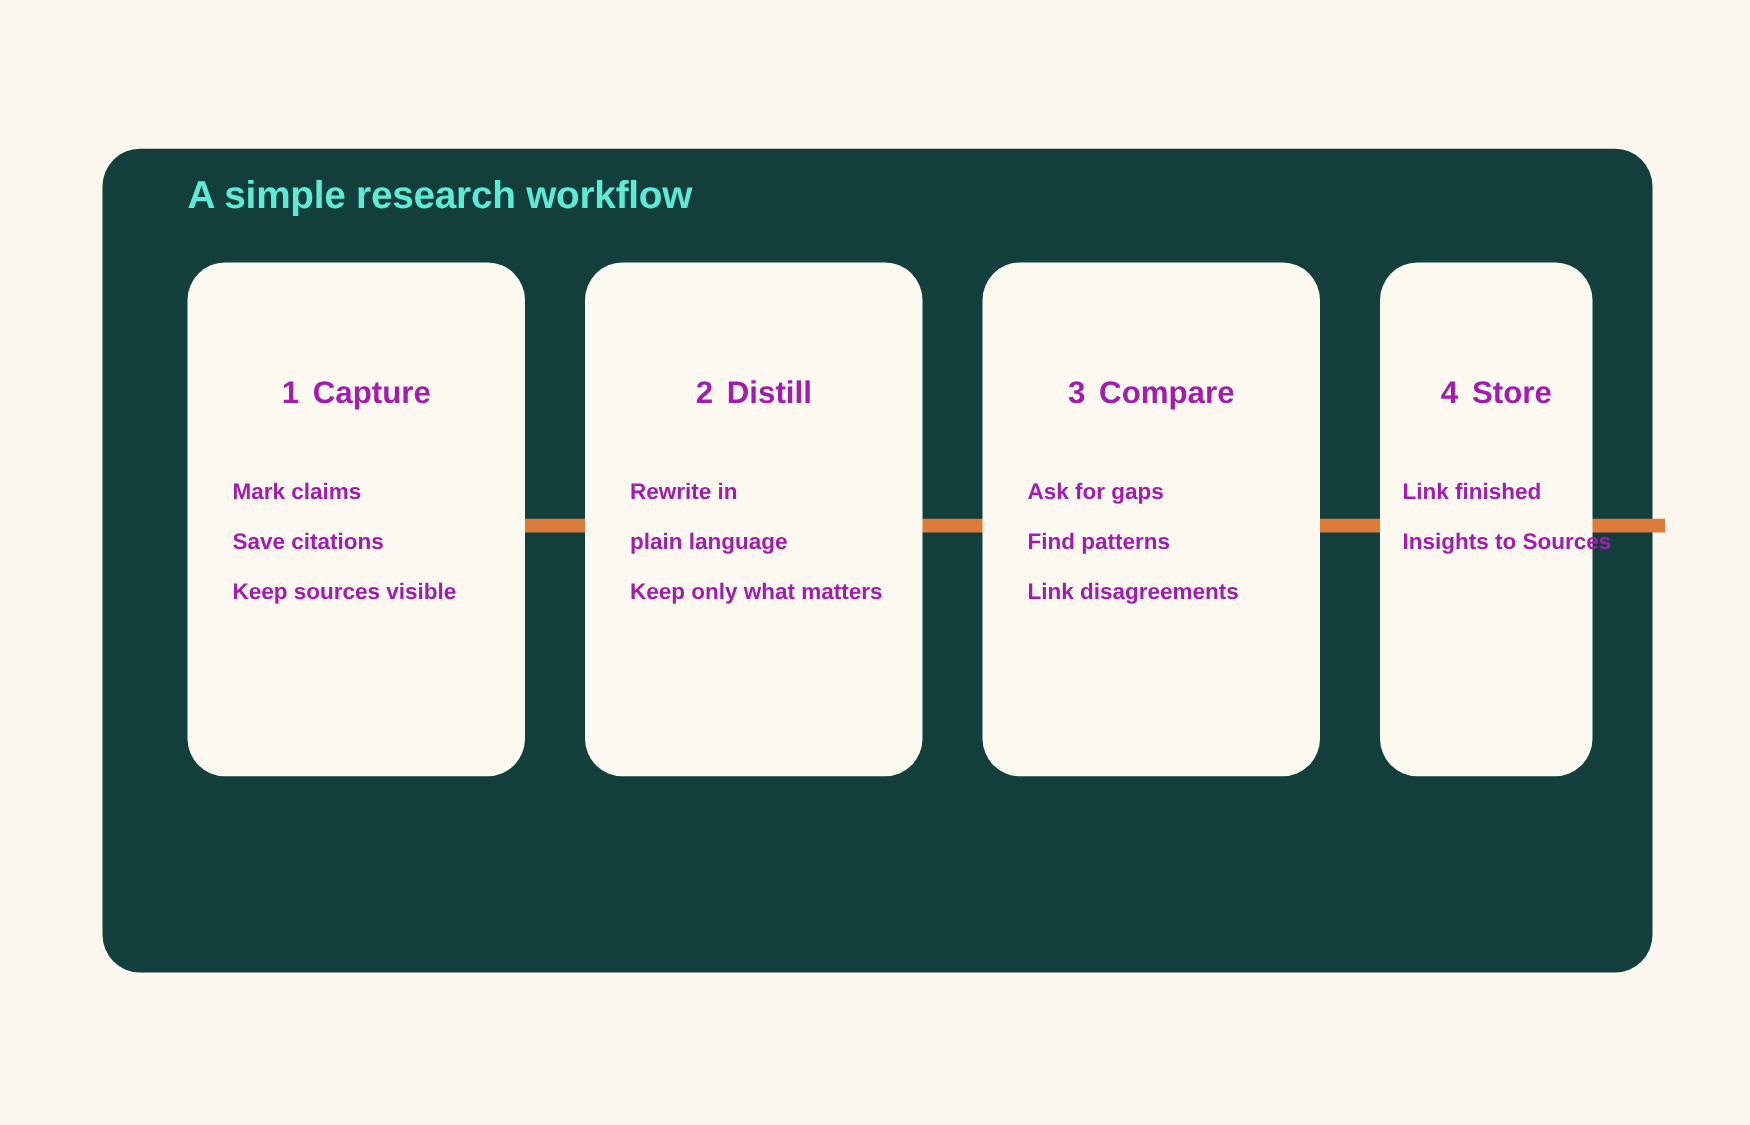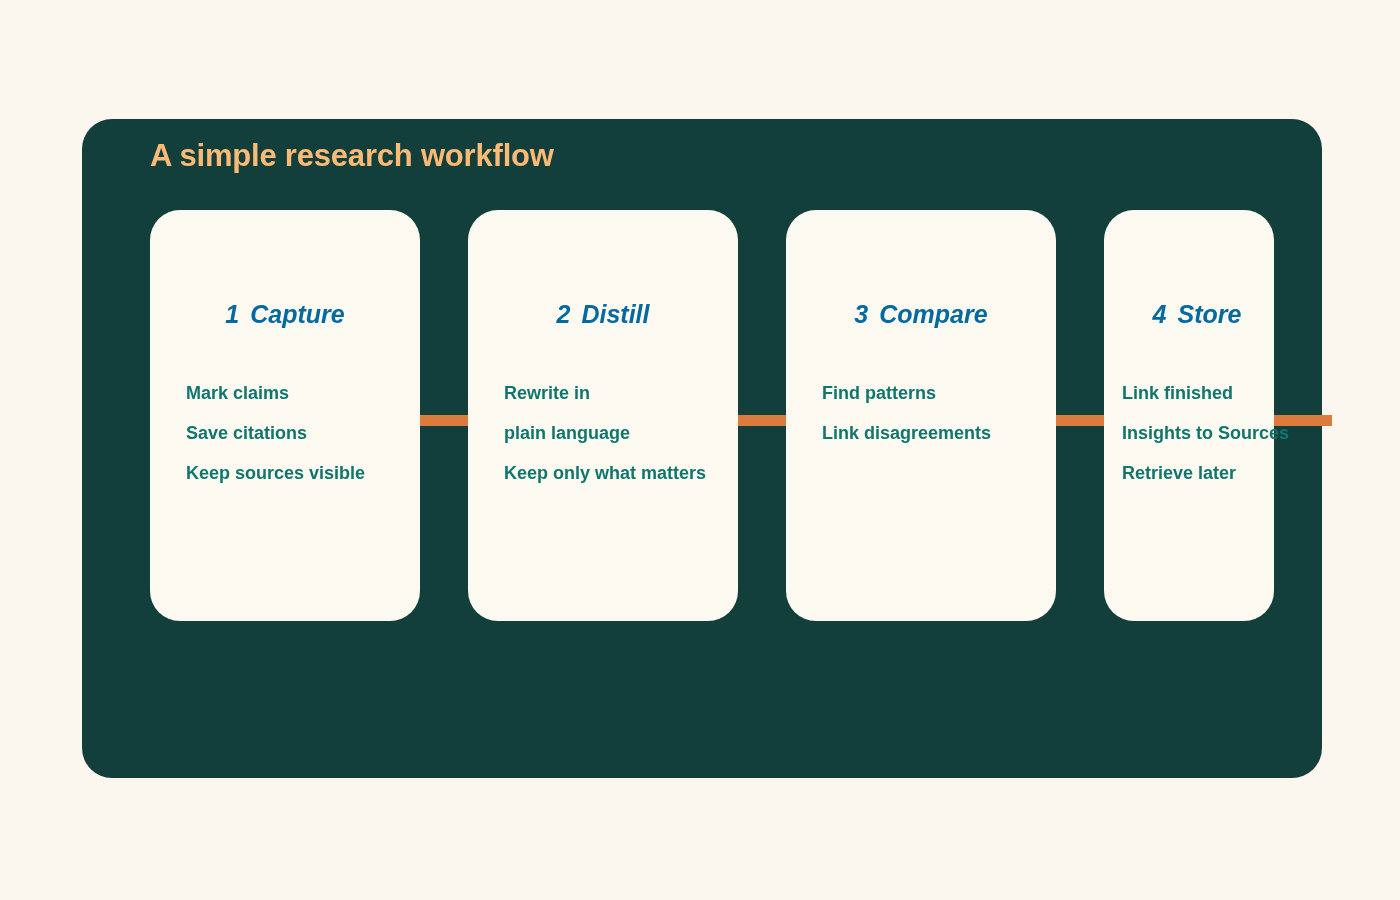--- a/index.html
+++ b/index.html
@@ -30,21 +30,21 @@
     background: #123F3C;
     border-radius: 30px;
   }
 
   .panel-title {
     position: absolute;
     left: 68px;
     top: 19px;
     font-size: 31px;
     font-weight: bold;
-    color: #fdba74;
+    color: #5eead4;
     letter-spacing: -0.2px;
     white-space: nowrap;
   }
 
   
   .steps {
     position: absolute;
     left: 68px;
     top: 91px;
     width: 1172px;
@@ -65,37 +65,36 @@
   .card.c4 { left: 954px; width: 170px; }
 
   .step-head {
     position: absolute;
     top: 90px;
     left: 0;
     width: 270px;
     text-align: center;
     font-size: 25px;
     font-weight: bold;
-    color: #0369a1;
+    color: #a21caf;
     white-space: nowrap;
-    font-style: italic;
   }
   .step-head .num {
     margin-right: 11px;
   }
 
   .step-body {
     position: absolute;
     top: 163px;
     left: 36px;
     width: 260px;
     font-size: 18px;
     font-weight: bold;
     line-height: 40px;
-    color: #0f766e;
+    color: #a21caf;
     white-space: nowrap;
   }
   .card.c4 .step-head { width: 186px; }
   .card.c4 .step-body { left: 18px; }
 
   
   .connector {
     position: absolute;
     top: 205px;
     width: 68px;
@@ -143,31 +142,31 @@
           <div>plain language</div>
           <div>Keep only what matters</div>
         </div>
       </div>
 
       <div class="card c3">
         <div class="step-head">
           <span class="num">3</span><span>Compare</span>
         </div>
         <div class="step-body">
+          <div>Ask for gaps</div>
           <div>Find patterns</div>
           <div>Link disagreements</div>
         </div>
       </div>
 
       <div class="card c4">
         <div class="step-head">
           <span class="num">4</span><span>Store</span>
         </div>
         <div class="step-body">
           <div>Link finished</div>
           <div>Insights to Sources</div>
-          <div>Retrieve later</div>
         </div>
       </div>
 
     </div>
   </div>
 </div>
 
 </body></html>

